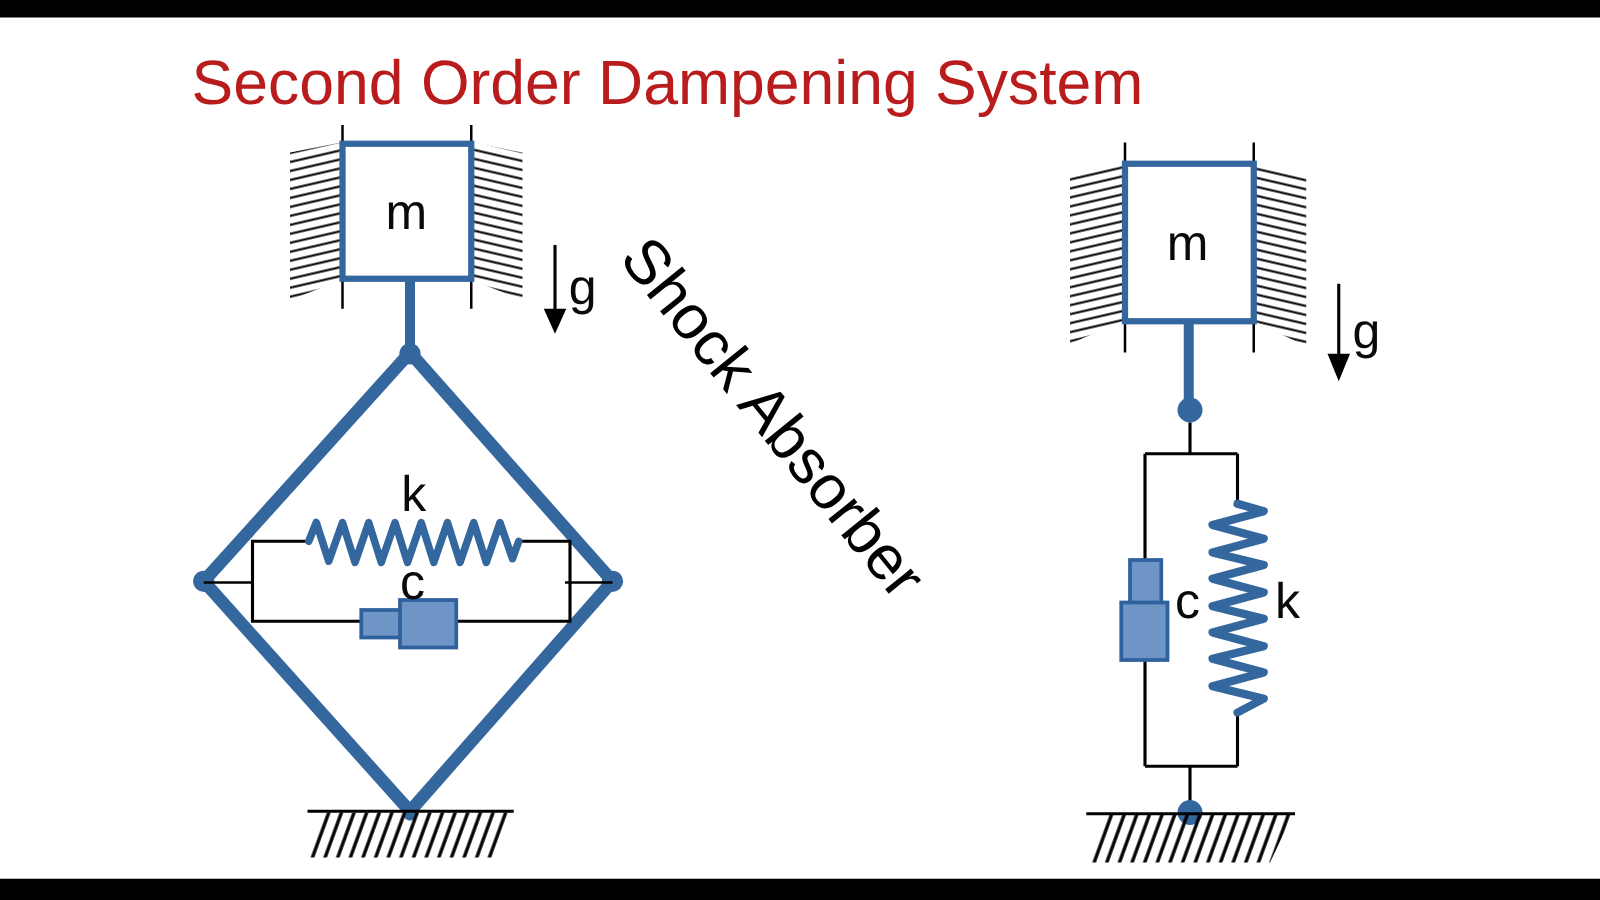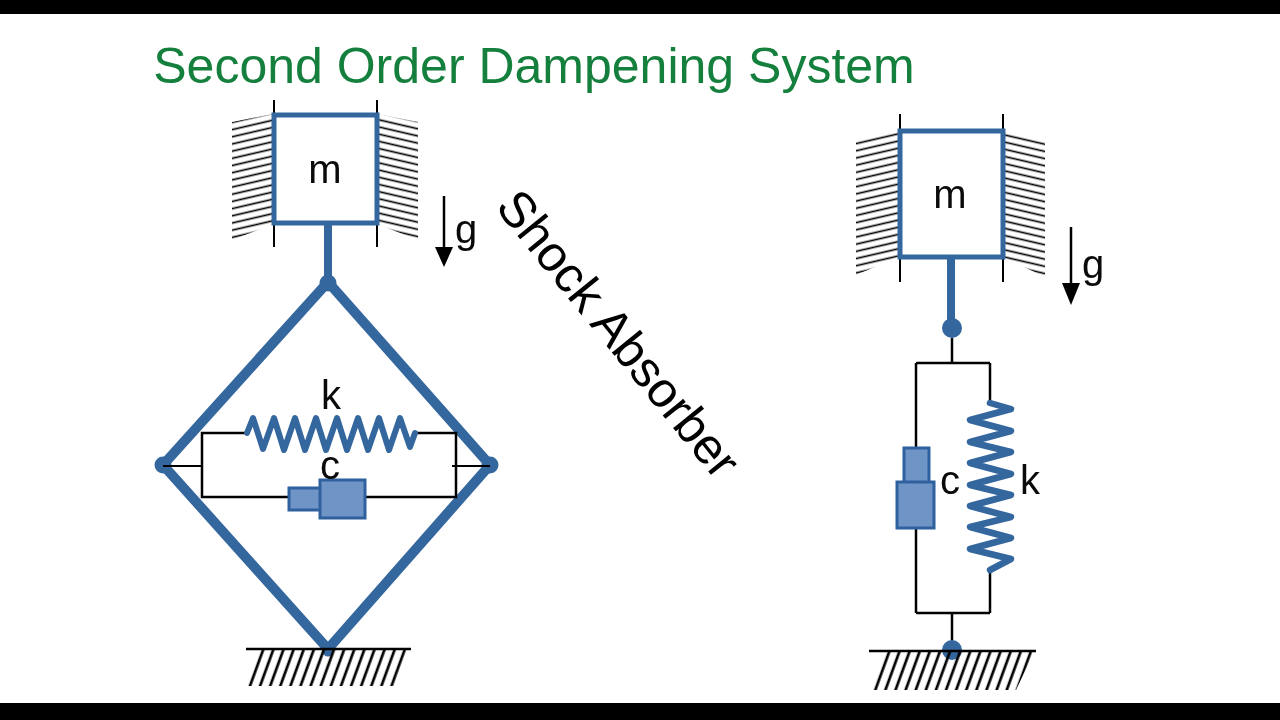--- a/index.html
+++ b/index.html
@@ -2,21 +2,21 @@
 <html><head>
 <meta charset="utf-8">
 <style>
   html,body{margin:0;padding:0;background:#fff;}
   .stage{position:relative;width:1280px;height:720px;background:#ffffff;overflow:hidden;
          font-family:"Liberation Sans","DejaVu Sans",sans-serif;}
   .letterbox{position:absolute;left:0;width:1280px;background:#000;}
   .letterbox.top{top:0;height:14px;}
   .letterbox.bottom{top:703px;height:17px;}
   .title{position:absolute;top:41px;left:0;width:1068px;text-align:center;
-         font-size:50px;line-height:1;color:#15803d;white-space:nowrap;}
+         font-size:50px;line-height:1;color:#b91c1c;white-space:nowrap;}
   .annotation{position:absolute;left:527px;top:181px;font-size:50px;line-height:1;color:#000;
               transform:rotate(51deg);transform-origin:0 0;white-space:nowrap;}
   svg.canvas{position:absolute;left:0;top:0;}
   .blue{stroke:#35679f;fill:none;}
   .bluefill{fill:#35679f;stroke:none;}
   .blk{stroke:#000;fill:none;}
   .damper{fill:#6f94c6;stroke:#30619f;stroke-width:3;}
   .massbox{fill:#ffffff;stroke:#35679f;stroke-width:5;}
   .lbl{font-family:"Liberation Sans","DejaVu Sans",sans-serif;font-size:40px;fill:#0a0a0a;}
 </style>

